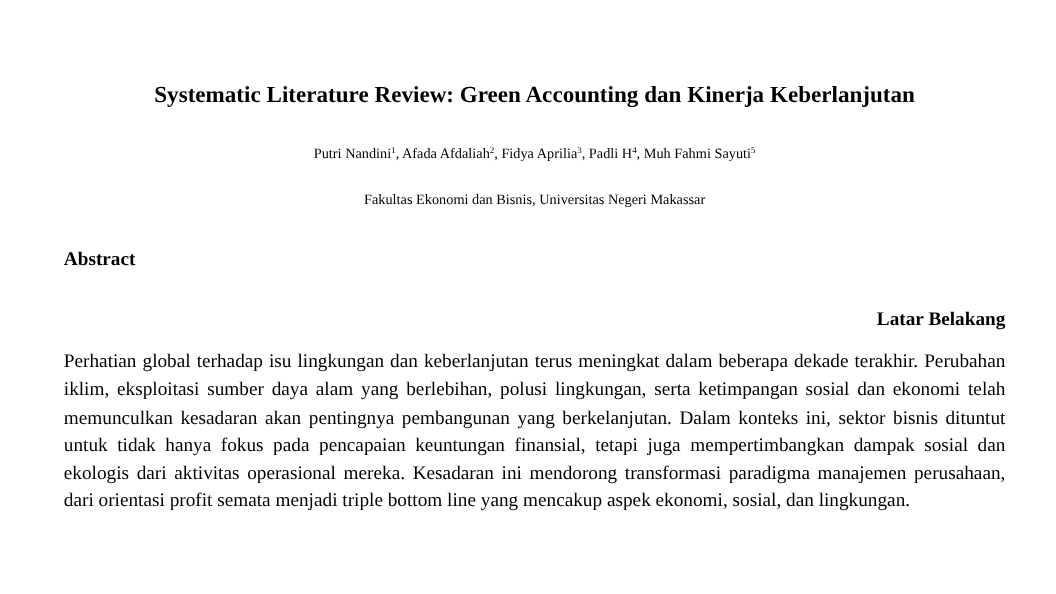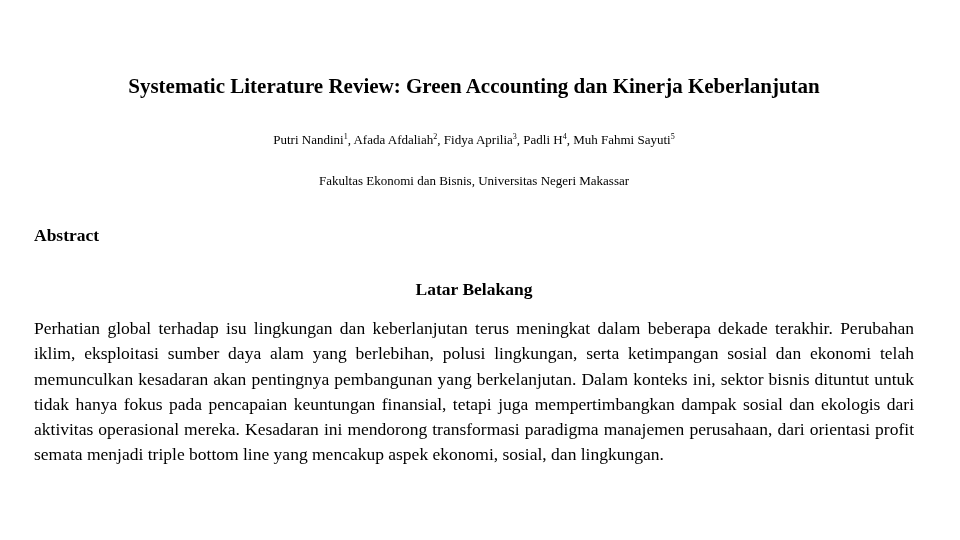--- a/index.html
+++ b/index.html
@@ -9,21 +9,21 @@
   }
   .page {
     position: relative;
     width: 960px;
     height: 540px;
     background: #ffffff;
     overflow: hidden;
     font-family: "Liberation Serif", serif;
     color: #000000;
     box-sizing: border-box;
-    padding: 0 46px 0 34px;
+    padding: 0 46px 0 58px;
   }
   .title {
     margin: 64px 0 0 0;
     text-align: center;
     font-weight: bold;
     font-size: 21px;
     line-height: 45px;
   }
   .authors {
     margin-top: 18px;
@@ -44,21 +44,21 @@
   }
   .abstract-heading {
     margin-top: 28px;
     text-align: left;
     font-weight: bold;
     font-size: 17.5px;
     line-height: 26px;
   }
   .section-heading {
     margin-top: 28px;
-    text-align: center;
+    text-align: right;
     font-weight: bold;
     font-size: 17.5px;
     line-height: 26px;
   }
   .body-paragraph {
     margin-top: 14px;
     text-align: justify;
     font-size: 17.5px;
     line-height: 25.3px;
   }

